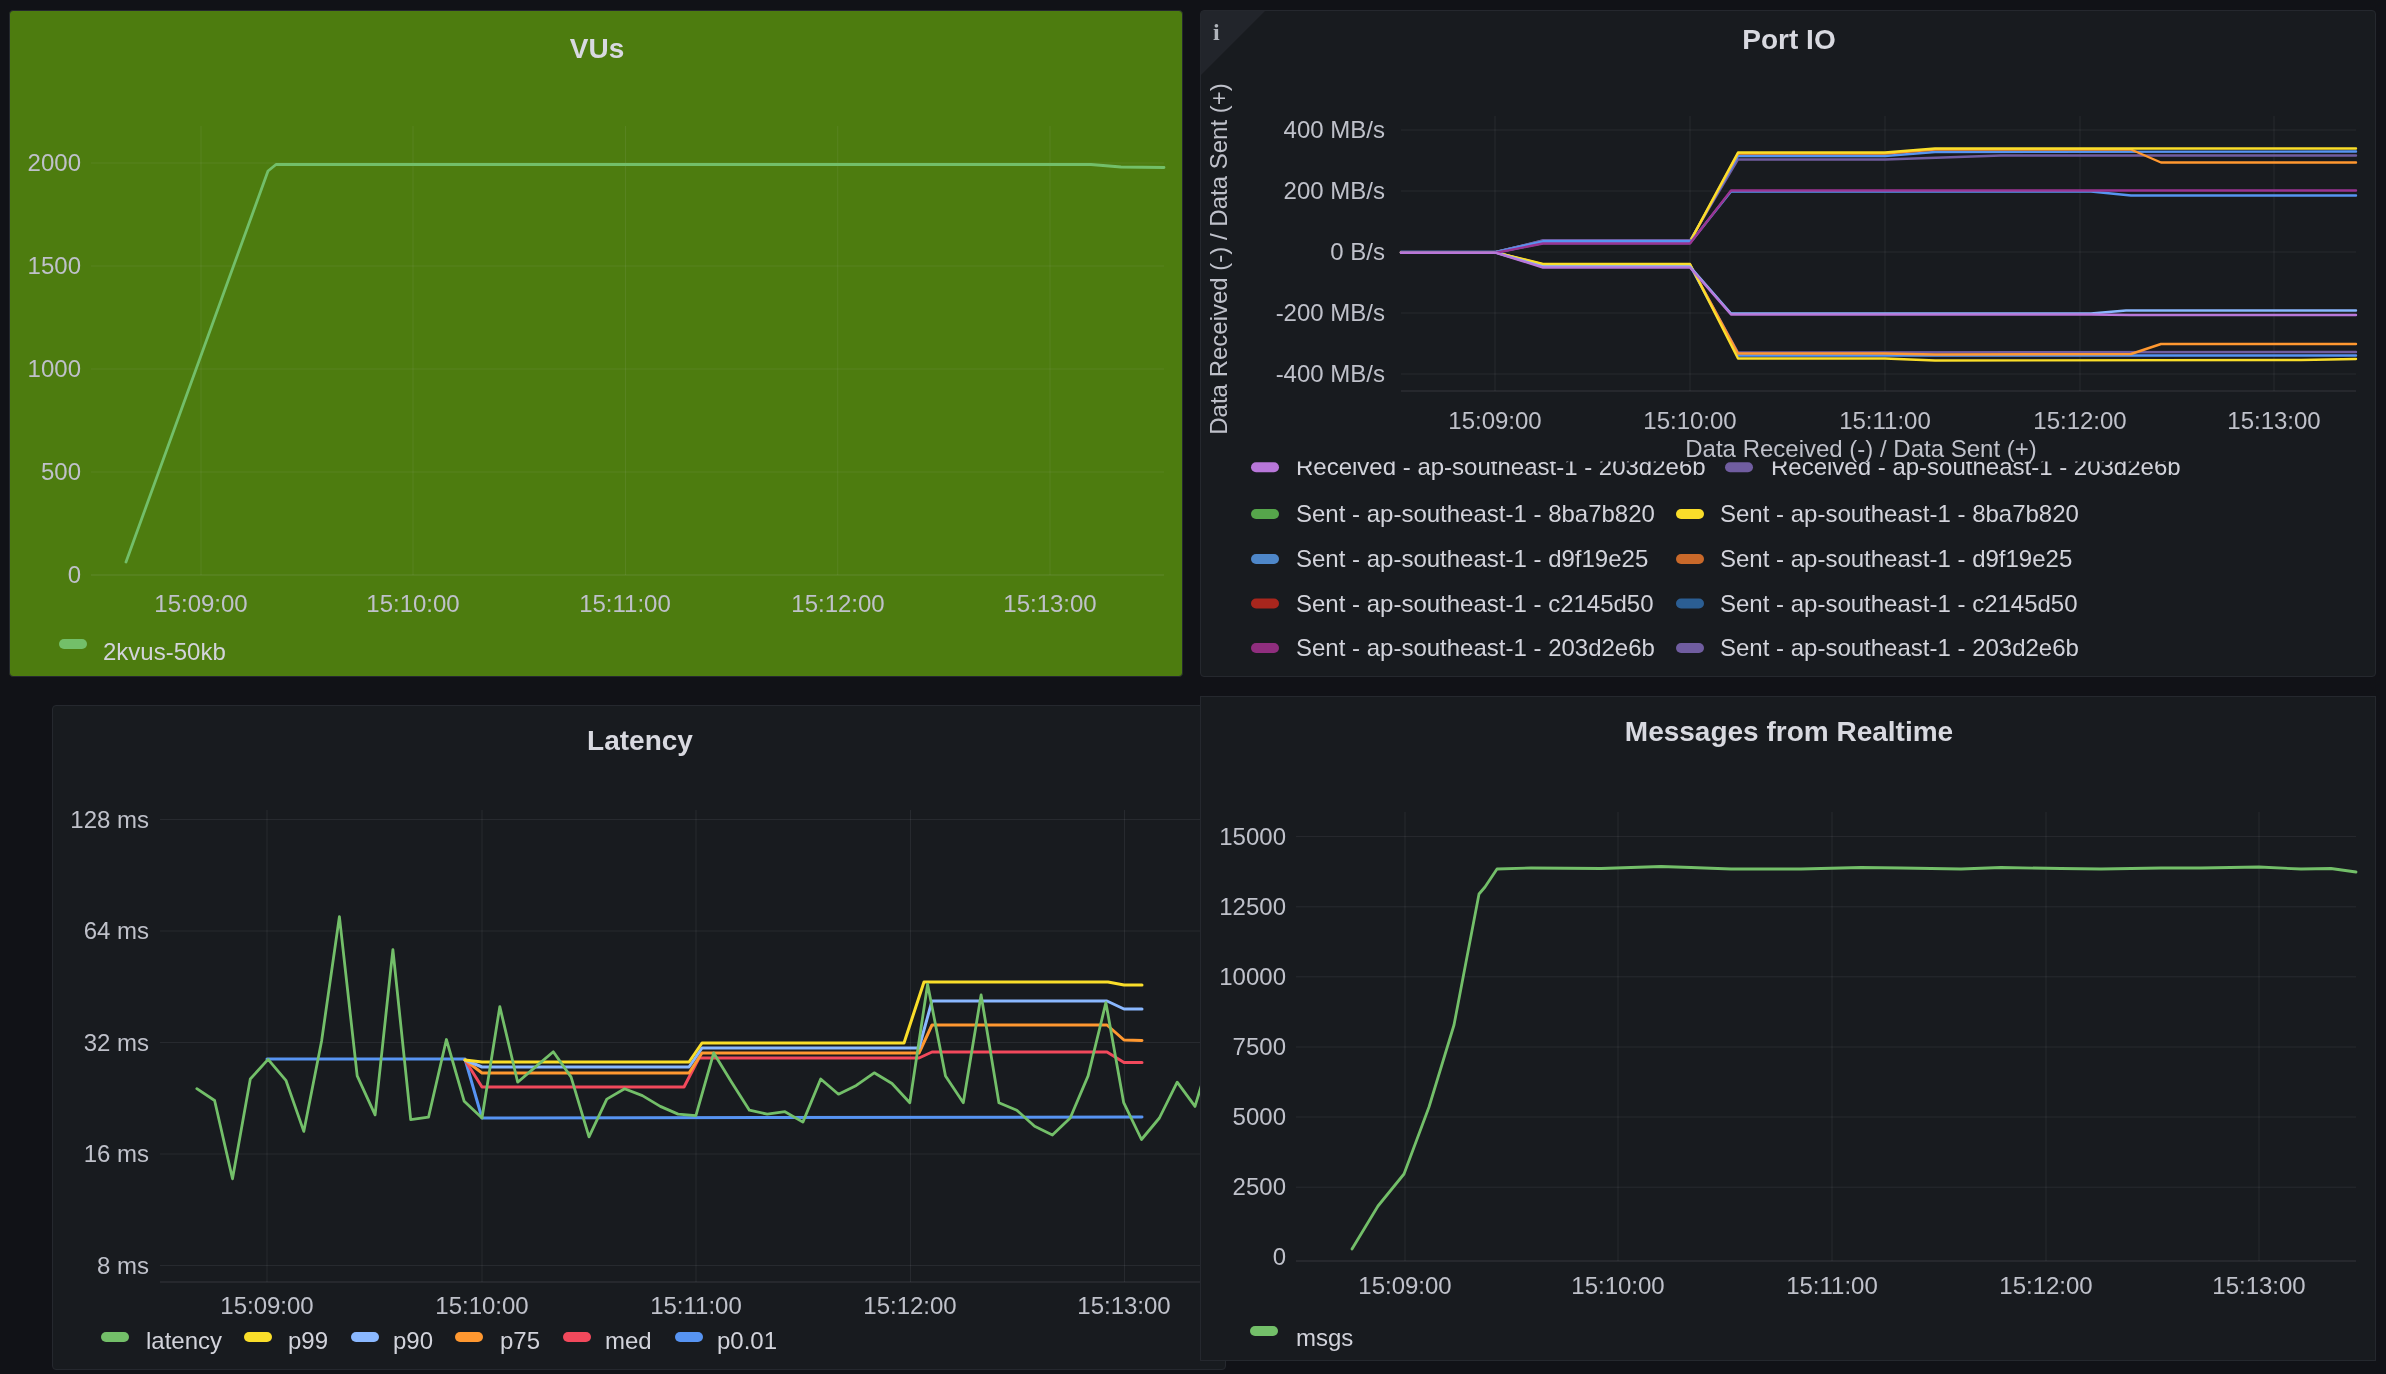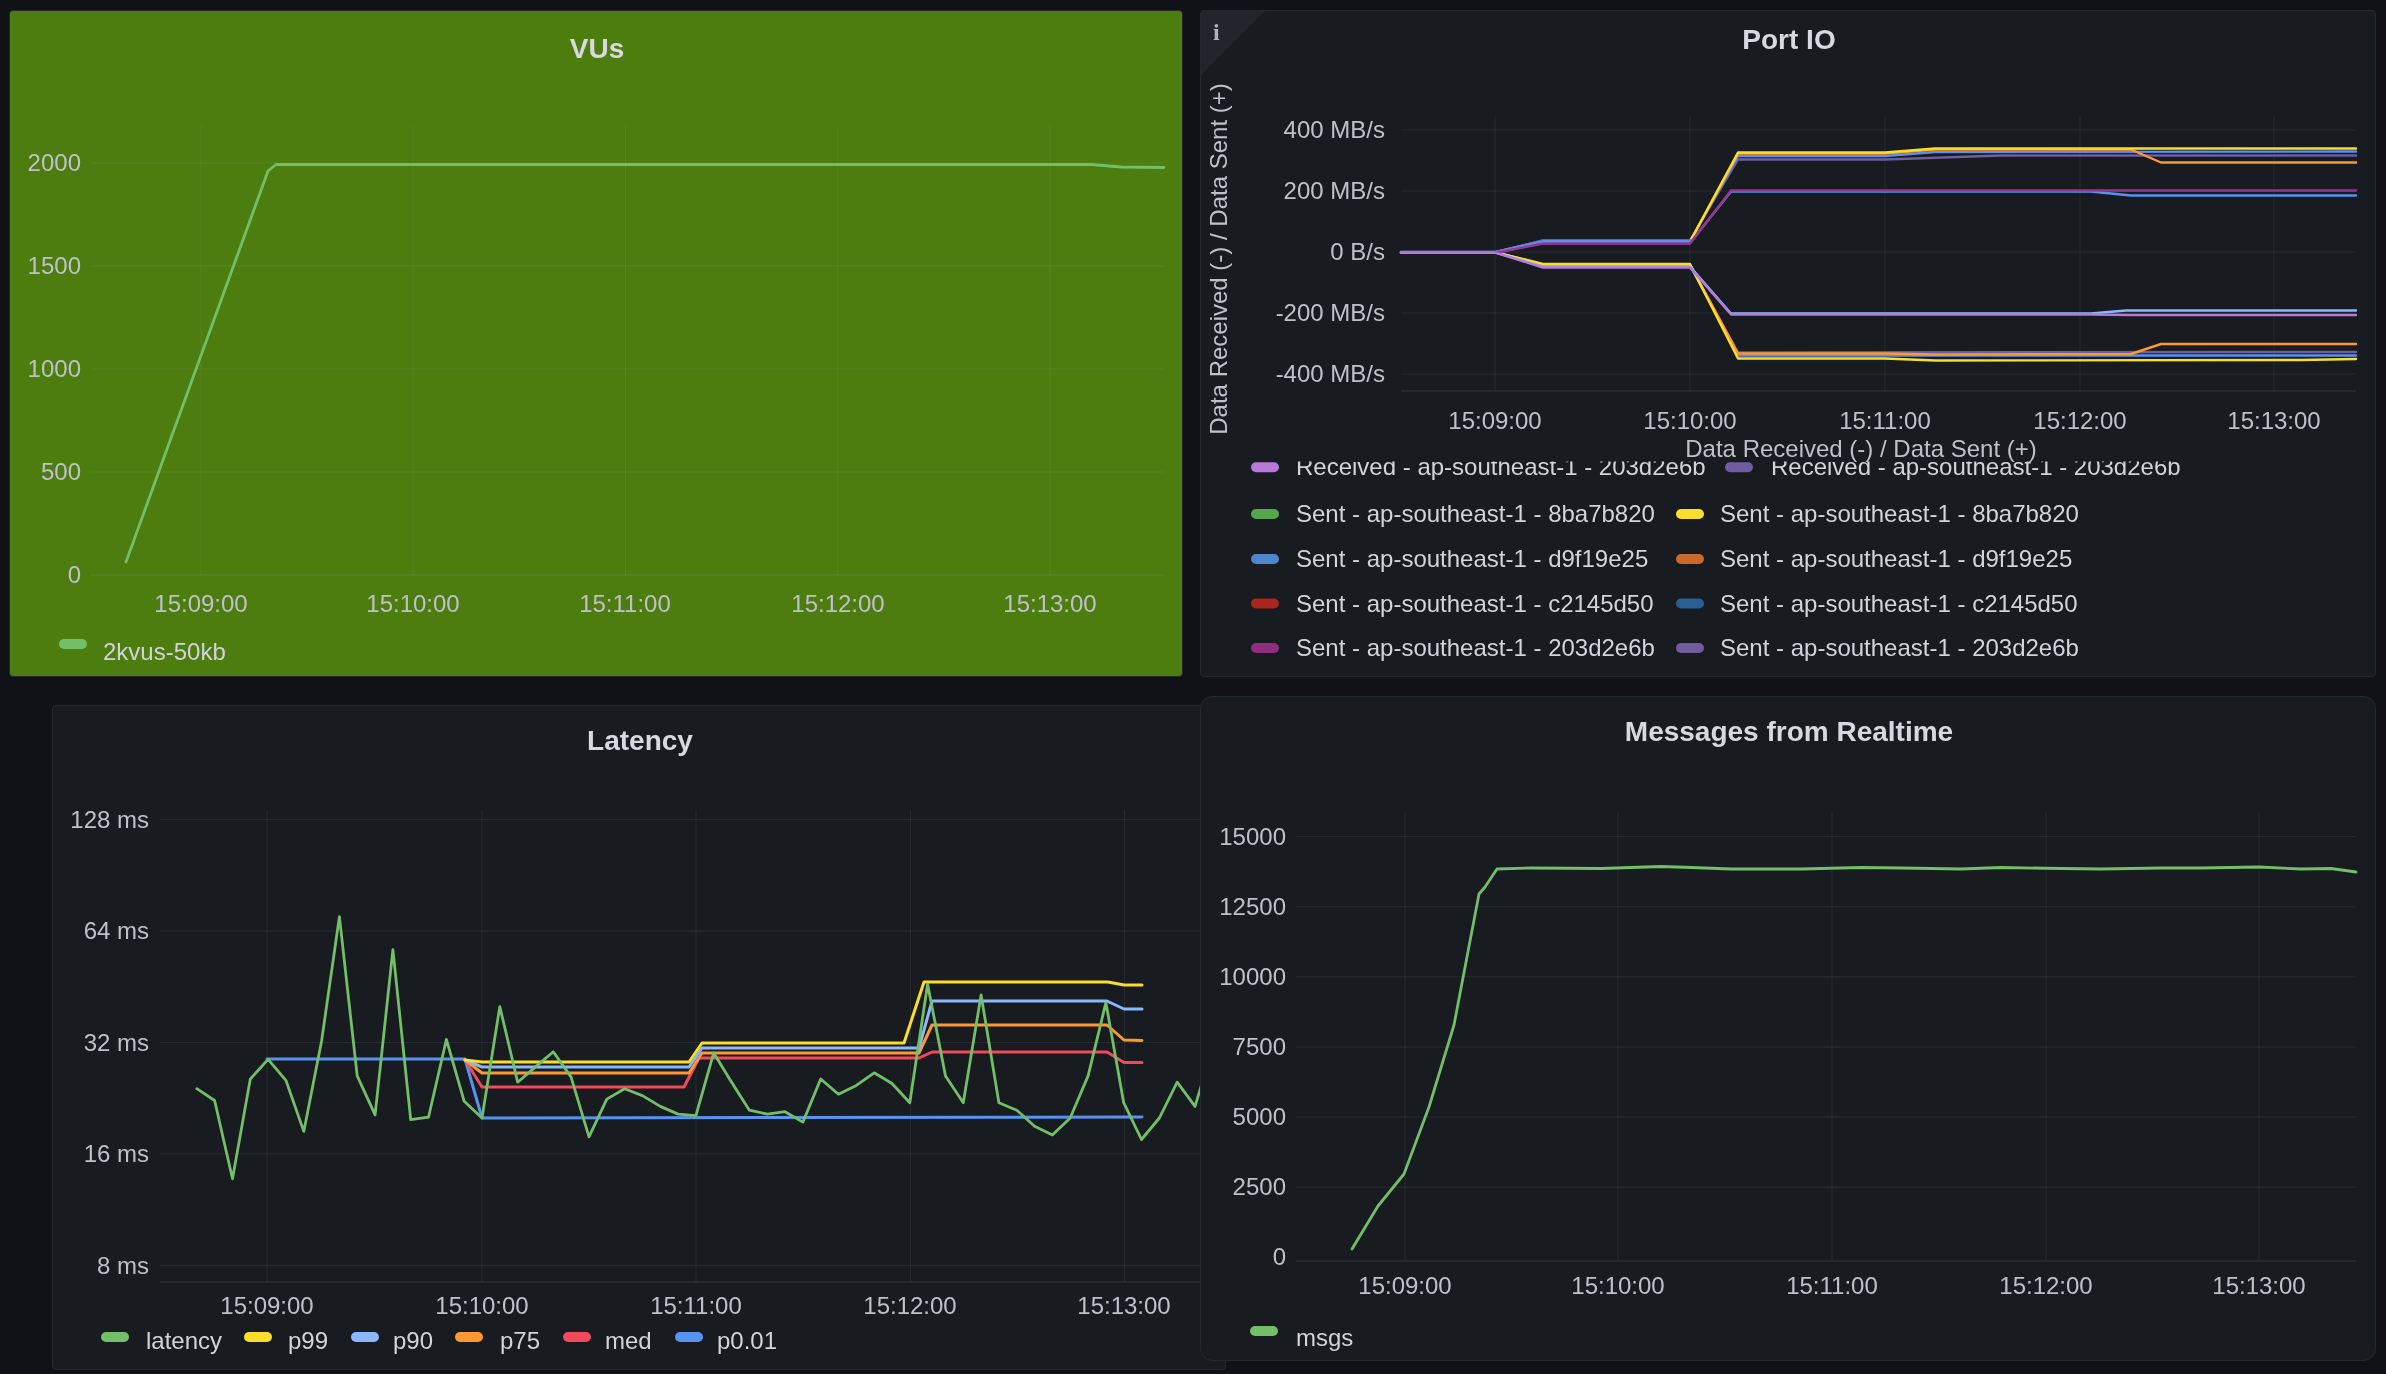--- a/index.html
+++ b/index.html
@@ -140,21 +140,21 @@
       <rect x="298" y="626" width="28" height="10" rx="5" fill="#8AB8FF"></rect>
       <text x="340" y="643" font-size="24" fill="#d2d3db" font-family="Liberation Sans, sans-serif">p90</text>
       <rect x="402" y="626" width="28" height="10" rx="5" fill="#FF9830"></rect>
       <text x="447" y="643" font-size="24" fill="#d2d3db" font-family="Liberation Sans, sans-serif">p75</text>
       <rect x="510" y="626" width="28" height="10" rx="5" fill="#F2495C"></rect>
       <text x="552" y="643" font-size="24" fill="#d2d3db" font-family="Liberation Sans, sans-serif">med</text>
       <rect x="622" y="626" width="28" height="10" rx="5" fill="#5794F2"></rect>
       <text x="664" y="643" font-size="24" fill="#d2d3db" font-family="Liberation Sans, sans-serif">p0.01</text>
     </svg>
   </div>
-<div style="position:absolute;left:1200px;top:696px;width:1176px;height:665px;background:#181b1f;border:1px solid #25282e;border-radius:12px;box-sizing:border-box;">
+<div style="position:absolute;left:1200px;top:696px;width:1176px;height:665px;background:#181b1f;border:1px solid #25282e;border-radius:0;box-sizing:border-box;">
     <svg width="1174" height="663" style="display:block">
       <text x="588" y="44" text-anchor="middle" font-size="28" font-weight="700" fill="#d8d9e0" font-family="Liberation Sans, sans-serif">Messages from Realtime</text>
       <line x1="95" x2="1155" y1="139.6" y2="139.6" stroke="rgba(204,204,220,0.085)" stroke-width="1"></line>
       <line x1="95" x2="1155" y1="209.8" y2="209.8" stroke="rgba(204,204,220,0.085)" stroke-width="1"></line>
       <line x1="95" x2="1155" y1="279.8" y2="279.8" stroke="rgba(204,204,220,0.085)" stroke-width="1"></line>
       <line x1="95" x2="1155" y1="350" y2="350" stroke="rgba(204,204,220,0.085)" stroke-width="1"></line>
       <line x1="95" x2="1155" y1="420" y2="420" stroke="rgba(204,204,220,0.085)" stroke-width="1"></line>
       <line x1="95" x2="1155" y1="490.2" y2="490.2" stroke="rgba(204,204,220,0.085)" stroke-width="1"></line>
       <line x1="204" x2="204" y1="115" y2="564" stroke="rgba(204,204,220,0.085)" stroke-width="1"></line>
       <line x1="417" x2="417" y1="115" y2="564" stroke="rgba(204,204,220,0.085)" stroke-width="1"></line>

